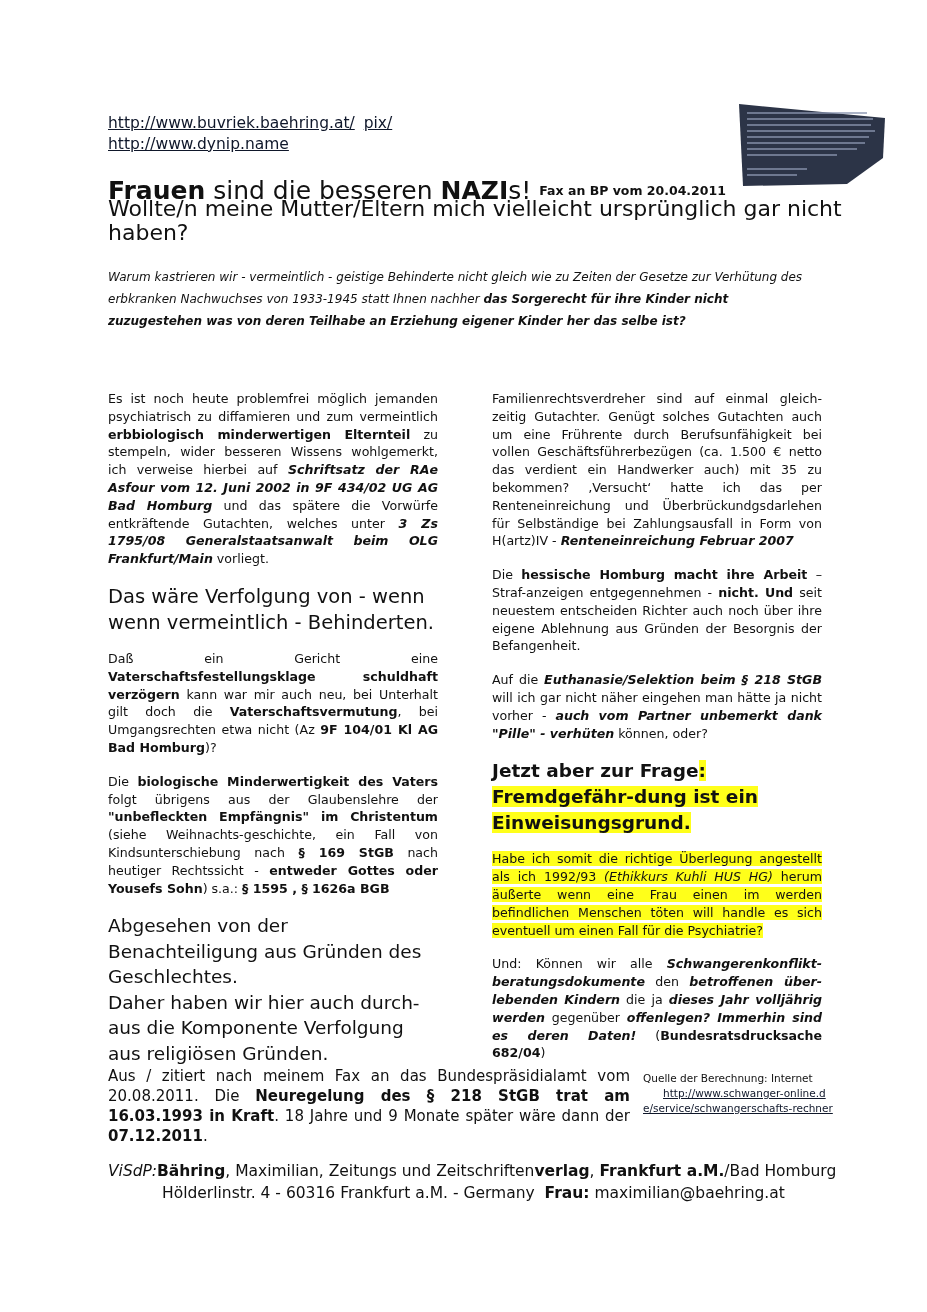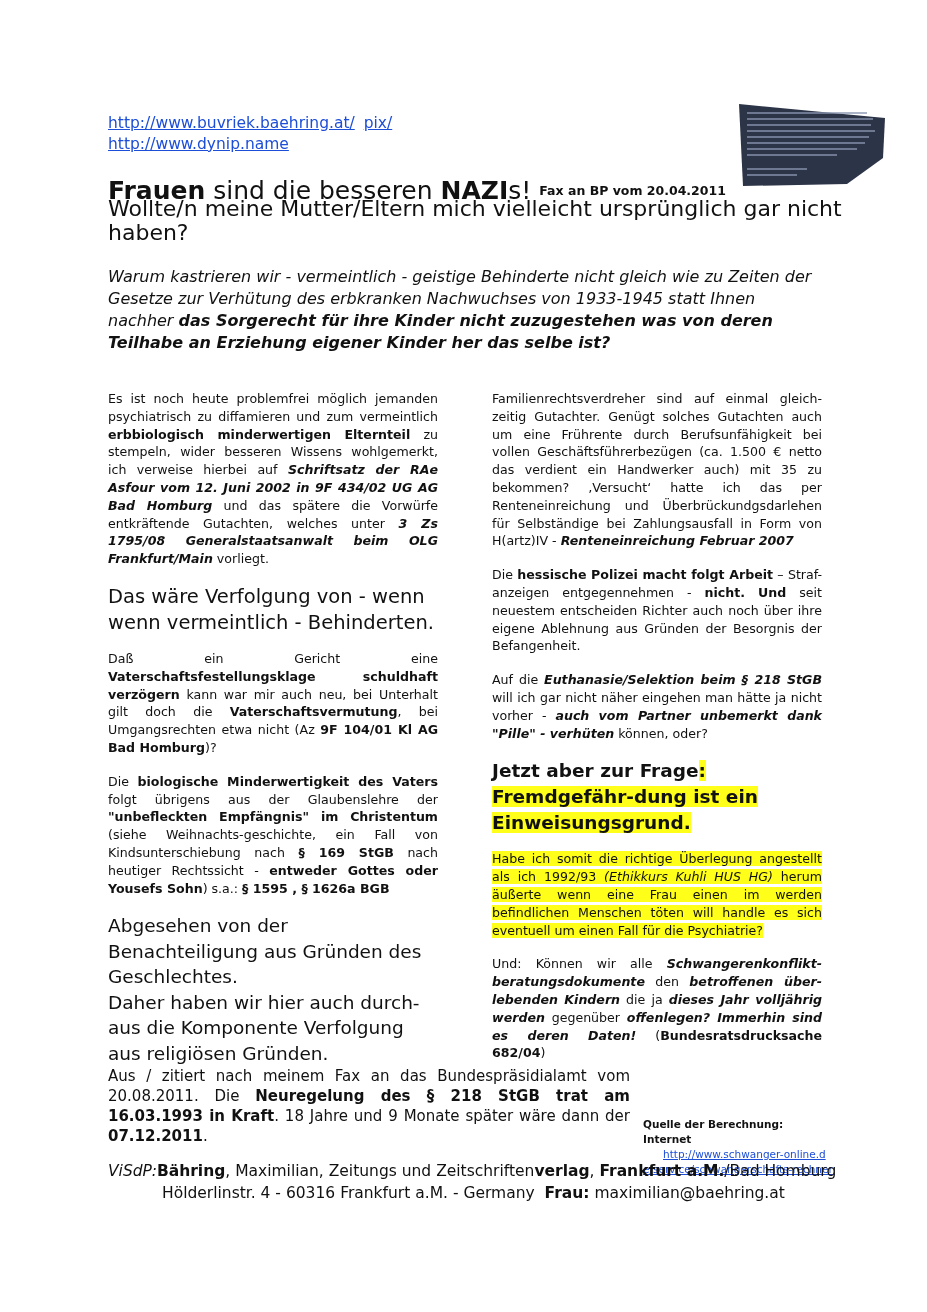--- a/index.html
+++ b/index.html
@@ -1,42 +1,42 @@
 <!DOCTYPE html>
 <html><head>
 <meta charset="utf-8">
 <style>
   html, body { margin: 0; padding: 0; background: #ffffff; }
   body { width: 927px; height: 1312px; position: relative; overflow: hidden;
          font-family: "DejaVu Sans", sans-serif; color: #111; }
-  a { color: #1d4ed8; }
+  a { color: #0f172a; }
   .abs { position: absolute; }
   .links { left: 108px; top: 113px; font-size: 15.5px; line-height: 21px; }
   .links a { margin-right: 4px; }
   .plaque { left: 737px; top: 100px; width: 150px; height: 90px; }
   .title { left: 108px; top: 175px; font-size: 25px; line-height: 32px; white-space: nowrap; }
   .title b { font-weight: bold; }
   .title .normal { font-weight: normal; }
   .title .fax { font-size: 12.5px; font-weight: bold; margin-left: 8px; vertical-align: 4px; }
   .subtitle { left: 108px; top: 197px; font-size: 22px; line-height: 24px; }
-  .intro { left: 108px; top: 266px; width: 710px; font-size: 16px; font-style: italic; line-height: 22px; }
+  .intro { left: 108px; top: 266px; width: 710px; font-size: 12px; font-style: italic; line-height: 22px; }
   .col { font-size: 12.6px; line-height: 17.8px; text-align: justify; }
   .colL { left: 108px; top: 390px; width: 330px; }
   .colR { left: 492px; top: 390px; width: 330px; }
   .col p { margin: 0 0 16px 0; }
   .col b { font-weight: bold; }
   .col i { font-style: italic; }
   .col .bi { font-weight: bold; font-style: italic; }
   .h2 { font-size: 19.5px; line-height: 26px; margin: 0 0 14px 0; text-align: left; font-weight: normal; }
   .h2b { font-size: 18.5px; line-height: 25.5px; margin: 0; text-align: left; }
   .hl { background: #ffff1a; }
   .hh { font-size: 18.5px; line-height: 26px; font-weight: bold; margin: 0 0 14px 0; text-align: left; }
   .bottom { left: 108px; top: 1066px; width: 522px; font-size: 15px; line-height: 20px; text-align: justify; }
   .source { left: 643px; top: 1071px; width: 190px; font-size: 10.5px; line-height: 15px; }
-  .source .lbl { font-weight: bold; margin-top: 46px; }
+  .source .lbl { font-weight: normal; }
   .footer { left: 108px; top: 1160px; font-size: 15.5px; line-height: 22px; white-space: nowrap; }
   .footer .l2 { padding-left: 54px; }
 </style>
 </head>
 <body>
 
 <div class="abs links">
   <a href="#">http://www.buvriek.baehring.at/</a>
   <a href="#">pix/</a><br>
   <a href="#">http://www.dynip.name</a>
@@ -70,21 +70,21 @@
   <p><span>Es ist noch heute problemfrei möglich jemanden psychiatrisch zu diffamieren und zum vermeintlich </span><b>erbbiologisch minderwertigen Elternteil</b><span> zu stempeln, wider besseren Wissens wohlgemerkt, ich verweise hierbei auf </span><span class="bi">Schriftsatz der RAe Asfour vom 12. Juni 2002 in 9F 434/02 UG AG Bad Homburg</span><span> und das spätere die Vorwürfe entkräftende Gutachten, welches unter </span><span class="bi">3 Zs 1795/08 Generalstaatsanwalt beim OLG Frankfurt/Main</span><span> vorliegt.</span></p>
   <div class="h2">Das wäre Verfolgung von - wenn wenn vermeintlich - Behinderten.</div>
   <p><span>Daß ein Gericht eine </span><b>Vaterschaftsfestellungsklage schuldhaft verzögern</b><span> kann war mir auch neu, bei Unterhalt gilt doch die </span><b>Vaterschaftsvermutung</b><span>, bei Umgangsrechten etwa nicht (Az </span><b>9F 104/01 Kl AG Bad Homburg</b><span>)?</span></p>
   <p><span>Die </span><b>biologische Minderwertigkeit des Vaters</b><span> folgt übrigens aus der Glaubenslehre der </span><b>"unbefleckten Empfängnis" im Christentum</b><span> (siehe Weihnachts-geschichte, ein Fall von Kindsunterschiebung nach </span><b>§ 169 StGB</b><span> nach heutiger Rechtssicht - </span><b>entweder Gottes oder Yousefs Sohn</b><span>) s.a.: </span><b>§ 1595 , § 1626a BGB</b></p>
   <div class="h2b">Abgesehen von der Benachteiligung aus Gründen des Geschlechtes.</div>
   <div class="h2b">Daher haben wir hier auch durch-aus die Komponente Verfolgung aus religiösen Gründen.</div>
 </div>
 
 <div class="abs col colR">
   <p><span>Familienrechtsverdreher sind auf einmal gleich-zeitig Gutachter. Genügt solches Gutachten auch um eine Frührente durch Berufsunfähigkeit bei vollen Geschäftsführerbezügen (ca. 1.500 € netto das verdient ein Handwerker auch) mit 35 zu bekommen? ‚Versucht‘ hatte ich das per Renteneinreichung und Überbrückundgsdarlehen für Selbständige bei Zahlungsausfall in Form von H(artz)IV - </span><span class="bi">Renteneinreichung Februar 2007</span></p>
-  <p><span>Die </span><b>hessische Polizei macht folgt Arbeit</b><span> – Straf-anzeigen entgegennehmen - </span><b>nicht.</b><span> </span><b>Und</b><span> seit neuestem entscheiden Richter auch noch über ihre eigene Ablehnung aus Gründen der Besorgnis der Befangenheit.</span></p>
+  <p><span>Die </span><b>hessische Homburg macht ihre Arbeit</b><span> – Straf-anzeigen entgegennehmen - </span><b>nicht.</b><span> </span><b>Und</b><span> seit neuestem entscheiden Richter auch noch über ihre eigene Ablehnung aus Gründen der Besorgnis der Befangenheit.</span></p>
   <p><span>Auf die </span><span class="bi">Euthanasie/Selektion beim § 218 StGB</span><span> will ich gar nicht näher eingehen man hätte ja nicht vorher - </span><span class="bi">auch vom Partner unbemerkt dank "Pille" - verhüten</span><span> können, oder?</span></p>
   <div class="hh"><span>Jetzt aber zur Frage</span><span class="hl">: Fremdgefähr-dung ist ein Einweisungsgrund.</span></div>
   <p><span class="hl"><span>Habe ich somit die richtige Überlegung angestellt als ich 1992/93 </span><i>(Ethikkurs Kuhli HUS HG)</i><span> herum äußerte wenn eine Frau einen im werden befindlichen Menschen töten will handle es sich eventuell um einen Fall für die Psychiatrie?</span></span></p>
   <p><span>Und: Können wir alle </span><span class="bi">Schwangerenkonflikt-beratungsdokumente</span><span> den </span><span class="bi">betroffenen über-lebenden Kindern</span><span> die ja </span><span class="bi">dieses Jahr volljährig werden</span><span> gegenüber </span><span class="bi">offenlegen? Immerhin sind es deren Daten!</span><span> (</span><b>Bundesratsdrucksache 682/04</b><span>)</span></p>
 </div>
 
 <div class="abs bottom"><span>Aus / zitiert nach meinem Fax an das Bundespräsidialamt vom 20.08.2011. Die </span><b>Neuregelung des § 218 StGB trat am 16.03.1993 in Kraft</b><span>. 18 Jahre und 9 Monate später wäre dann der </span><b>07.12.2011</b><span>.</span></div>
 
 <div class="abs source">
   <div class="lbl">Quelle der Berechnung: Internet</div>

